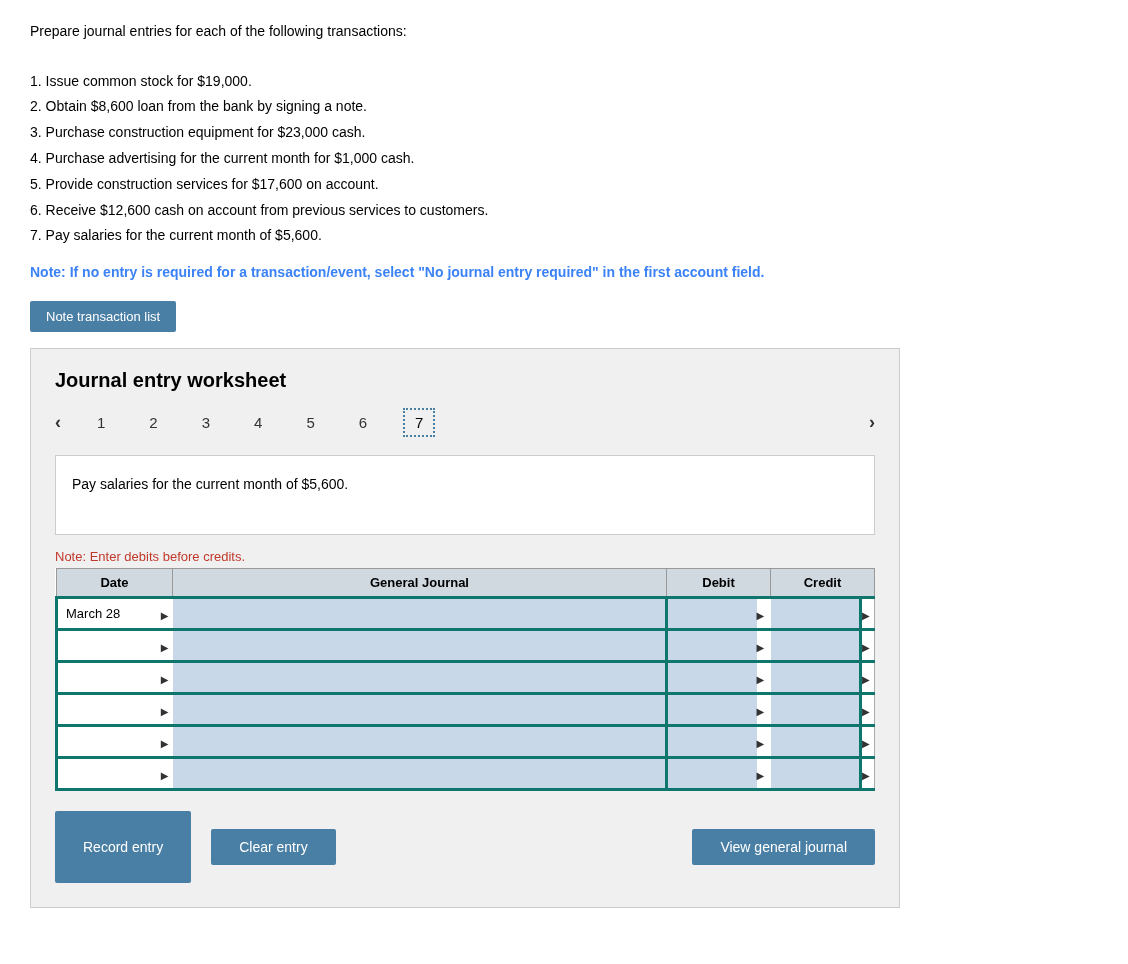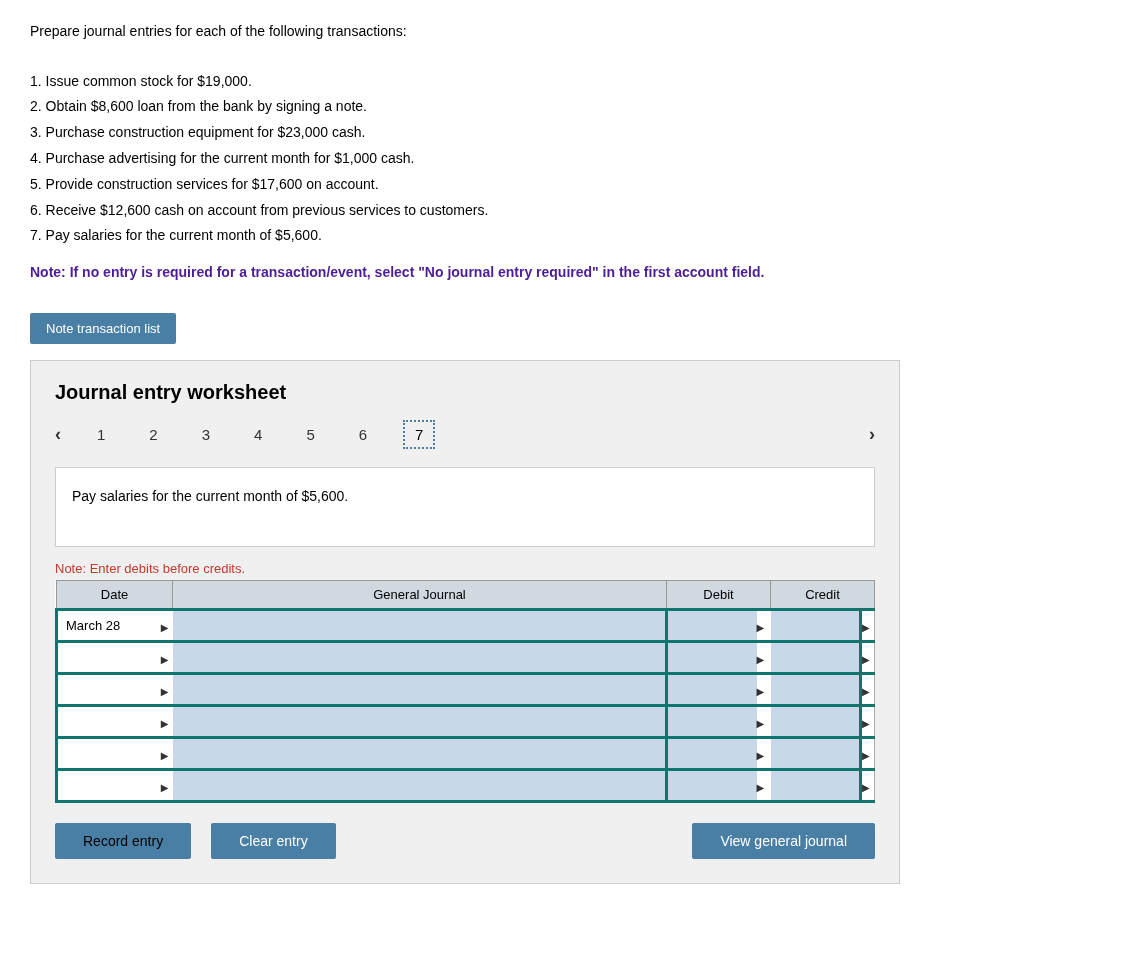--- a/index.html
+++ b/index.html
@@ -12,23 +12,23 @@
       width: 1128px;
       min-height: 964px;
     }
     .instructions {
       line-height: 1.7;
     }
     .instructions p {
       margin-bottom: 2px;
     }
     .note-red {
-      color: #4c1d95;
+      color: #3b82f6;
       font-weight: bold;
-      margin: 14px 0 30px 0;
+      margin: 14px 0 18px 0;
       line-height: 1.5;
     }
     .view-transaction-btn {
       background: #4a7fa5;
       color: #fff;
       border: none;
       padding: 8px 16px;
       font-size: 13px;
       cursor: pointer;
       margin-bottom: 16px;
@@ -86,21 +86,21 @@
     .journal-table {
       width: 100%;
       border-collapse: collapse;
       background: #fff;
       margin-bottom: 20px;
     }
     .journal-table th {
       background: #d0d8e0;
       border: 1px solid #999;
       padding: 6px 10px;
-      font-weight: normal;
+      font-weight: bold;
       text-align: center;
       font-size: 13px;
     }
     .journal-table th.date-col {
       width: 100px;
       text-align: center;
     }
     .journal-table th.gj-col {
       text-align: center;
     }
@@ -170,23 +170,23 @@
       font-size: 10px;
       color: #333;
     }
     .bottom-buttons {
       display: flex;
       gap: 20px;
       align-items: center;
     }
     .btn-record {
       background: #4a7fa5;
-      color: #000000;
+      color: #ffffff;
       border: none;
-      padding: 10px 28px;
+      padding: 28px 28px;
       font-size: 14px;
       cursor: pointer;
       border-radius: 2px;
     }
     .btn-clear {
       background: #4a7fa5;
       color: #fff;
       border: none;
       padding: 10px 28px;
       font-size: 14px;

